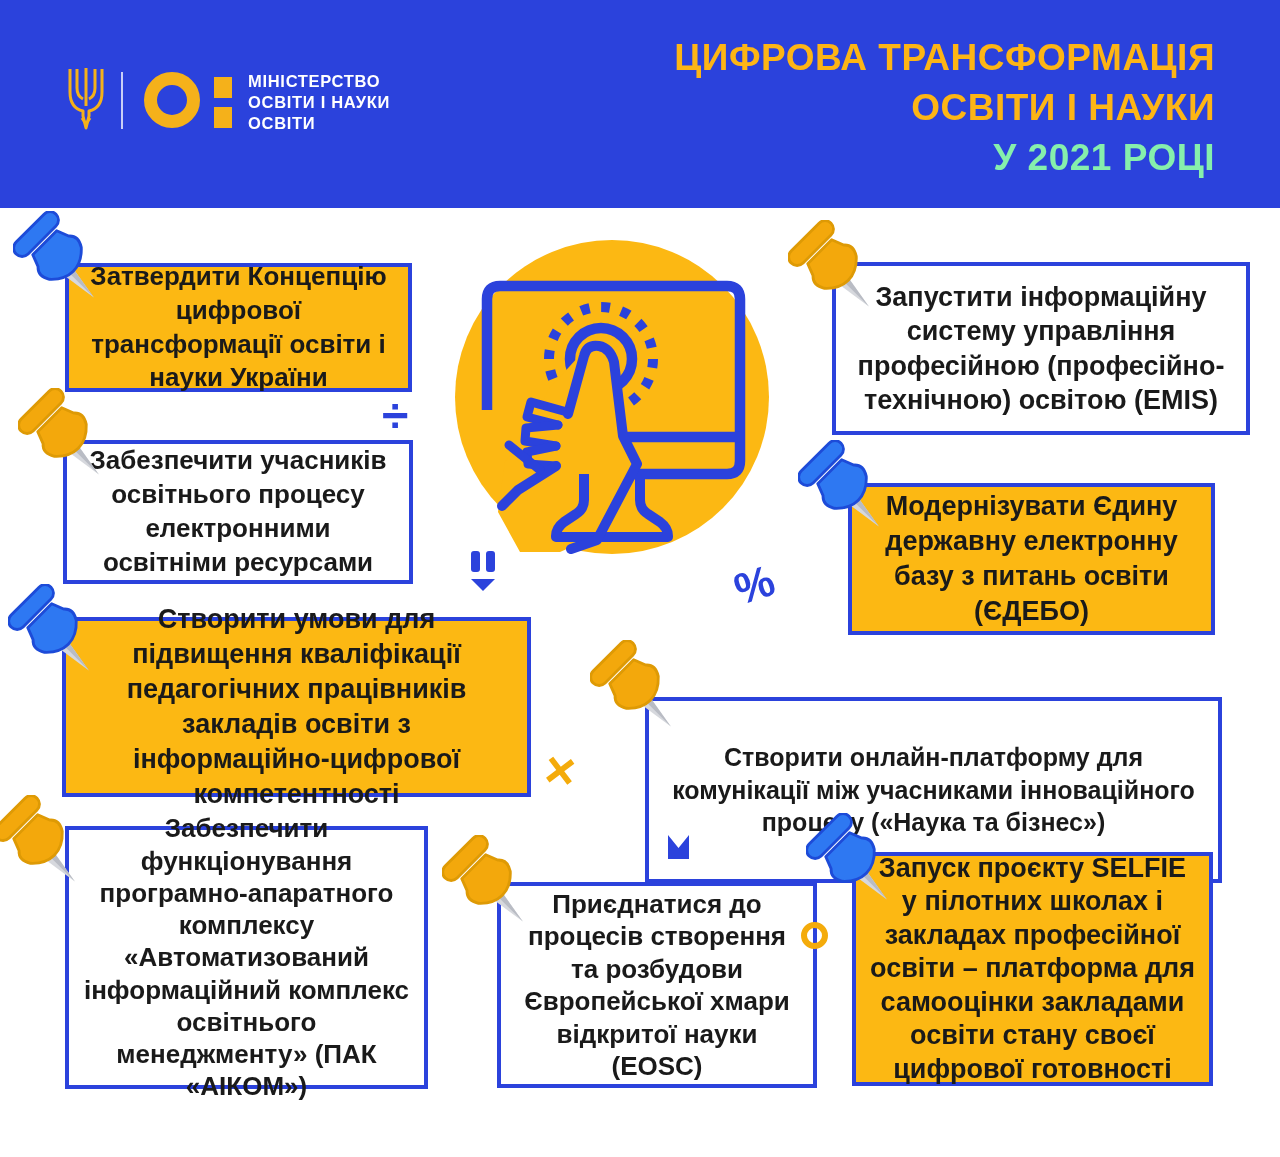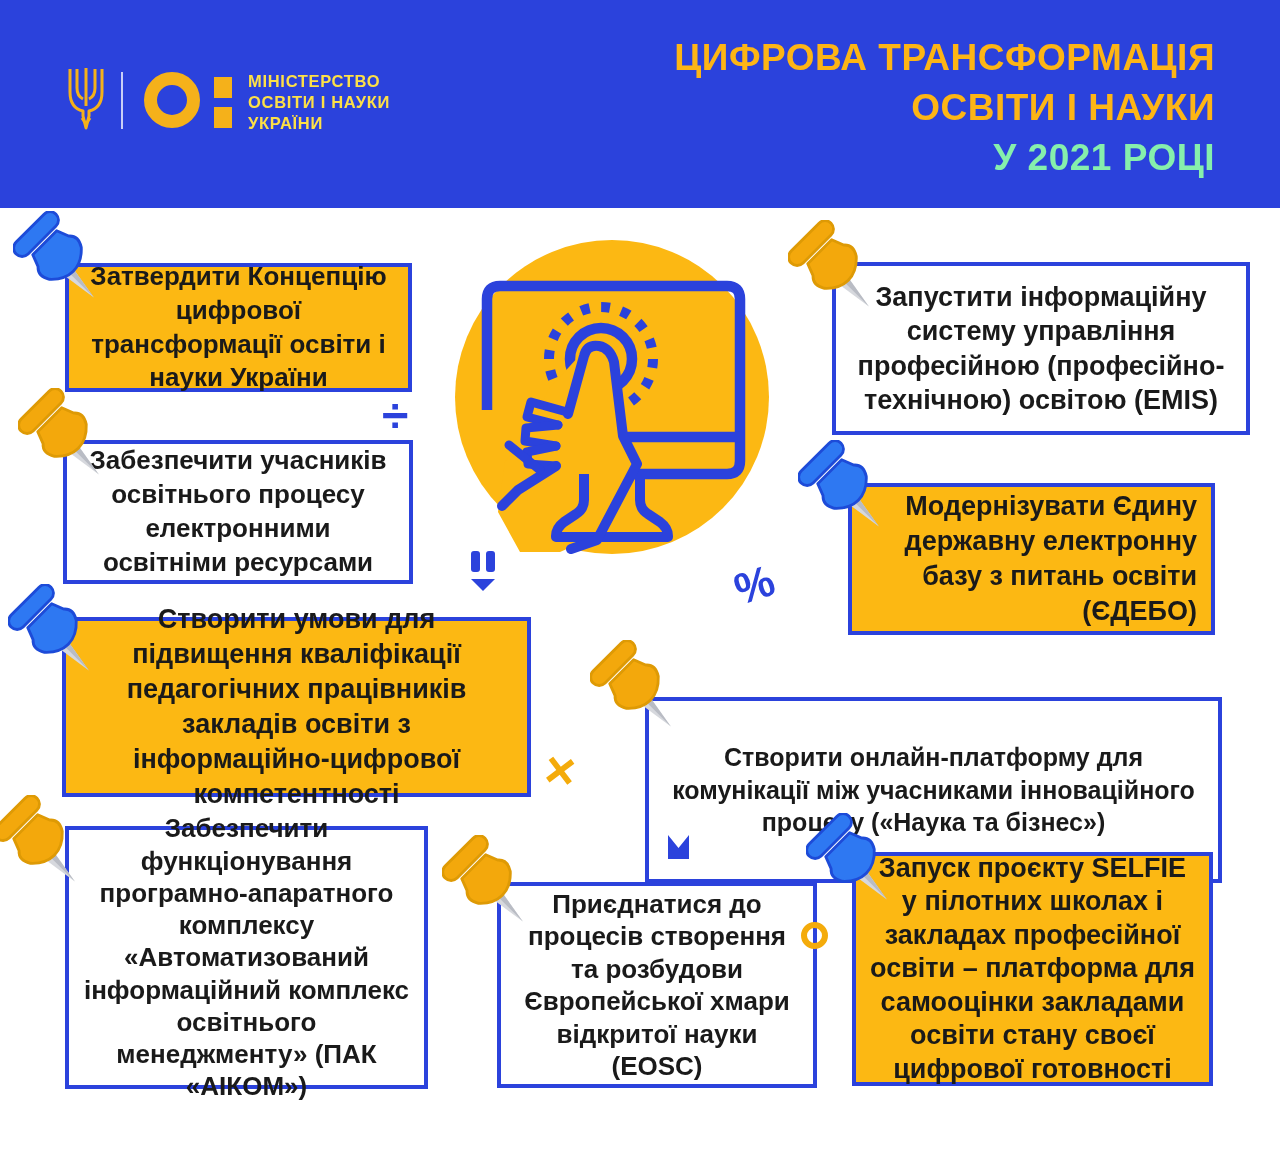--- a/index.html
+++ b/index.html
@@ -9,21 +9,21 @@
     font-family:"Liberation Sans","DejaVu Sans",sans-serif;
   }
   
   .header{position:absolute;left:0;top:0;width:1280px;height:208px;background:#2B42DC;}
   .trident{position:absolute;left:63px;top:66px;}
   .logo-divider{position:absolute;left:121px;top:72px;width:2px;height:57px;background:rgba(255,255,255,.75);}
   .logo-ring{position:absolute;left:144px;top:72px;width:30px;height:30px;border:13px solid #F5B11A;border-radius:50%;}
   .logo-sq{position:absolute;left:214px;width:18px;height:21px;background:#F5B11A;}
   .logo-sq.top{top:77px;} .logo-sq.bot{top:107px;}
   .ministry{
-    position:absolute;left:248px;top:71px;color:#fde047;font-weight:700;
+    position:absolute;left:248px;top:71px;color:#ffffff;font-weight:700;
     font-size:16.5px;line-height:1.28;letter-spacing:.7px;
   }
   .main-title{
     position:absolute;right:65px;top:33px;text-align:right;
     font-weight:700;font-size:37px;line-height:50px;letter-spacing:.5px;
   }
   .main-title .ln1,.main-title .ln2{color:#FDB515;}
   .main-title .ln3{color:#86efac;}
   
   .big-circle{position:absolute;left:455px;top:240px;width:314px;height:314px;border-radius:50%;background:#FCB813;}
@@ -35,21 +35,21 @@
     color:#1a1a1a;font-weight:700;line-height:1.3;padding:0 14px;
   }
   .card.white{background:#ffffff;}
   .card.yellow{background:#FCB813;}
   .c1{left:65px; top:263px;width:347px;height:129px;font-size:26px;}
   .c2{left:63px; top:440px;width:350px;height:144px;font-size:26px;}
   .c3{left:62px; top:617px;width:469px;height:180px;font-size:27px;}
   .c4{left:65px; top:826px;width:363px;height:263px;font-size:26px;line-height:1.24;}
   .c5{left:497px;top:882px;width:320px;height:206px;font-size:26px;line-height:1.25;}
   .c6{left:832px;top:262px;width:418px;height:173px;font-size:27px;line-height:1.27;}
-  .c7{left:848px;top:483px;width:367px;height:152px;font-size:27px;text-align:right;}
+  .c7{left:848px;top:483px;width:367px;height:152px;font-size:27px;}
   .c8{left:645px;top:697px;width:577px;height:186px;font-size:25px;}
   .c9{left:852px;top:852px;width:361px;height:234px;font-size:27px;line-height:1.24;}
   
   .pin{position:absolute;width:94px;height:94px;}
   .pin-blue{color:#2E78F2;--pin-stroke:#1D4BD8;}
   .pin-yellow{color:#F3A80C;--pin-stroke:#DE9A05;}
   .p1{left:13px; top:211px;} .p2{left:18px; top:388px;} .p3{left:8px;  top:584px;}
   .p4{left:-6px; top:795px;} .p5{left:442px;top:835px;} .p6{left:788px;top:220px;}
   .p7{left:798px;top:440px;} .p8{left:590px;top:640px;} .p9{left:806px;top:813px;}
   
@@ -90,21 +90,21 @@
         <path d="M19 52 L23 58 L27 52"></path>
       </g>
     </svg>
     <div class="logo-divider"></div>
     <div class="logo-ring"></div>
     <div class="logo-sq top"></div>
     <div class="logo-sq bot"></div>
     <div class="ministry">
       <div>МІНІСТЕРСТВО</div>
       <div>ОСВІТИ І НАУКИ</div>
-      <div>УКРАЇНИ</div>
+      <div>ОСВІТИ</div>
     </div>
     <div class="main-title">
       <div class="ln1">ЦИФРОВА ТРАНСФОРМАЦІЯ</div>
       <div class="ln2">ОСВІТИ І НАУКИ</div>
       <div class="ln3">У 2021 РОЦІ</div>
     </div>
   </div>
 
   <div class="big-circle"></div>
   <svg class="monitor-svg" width="340" height="330" viewBox="440 230 340 330">

